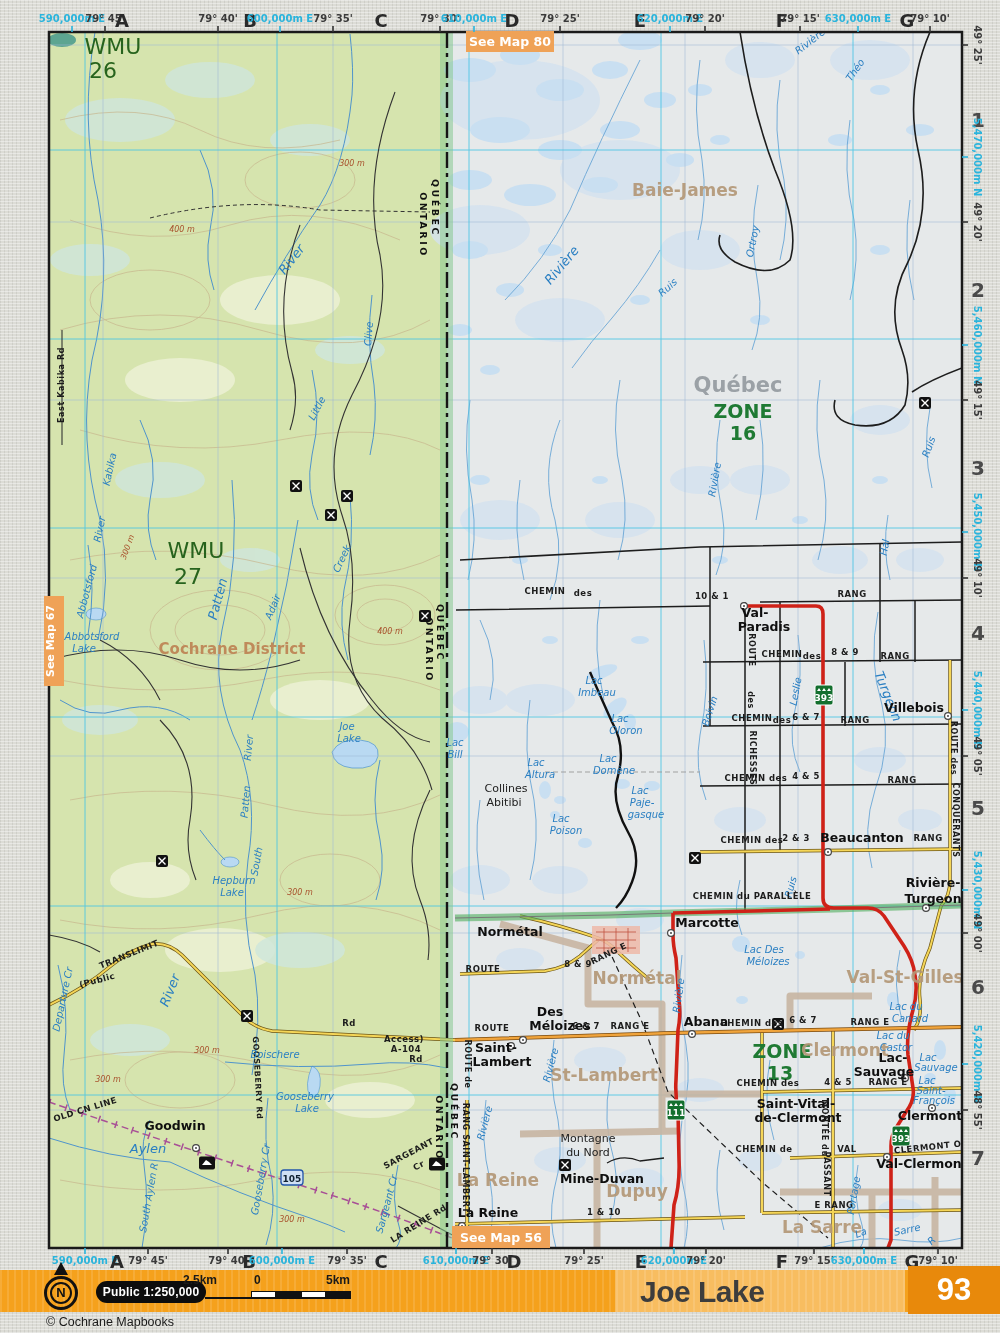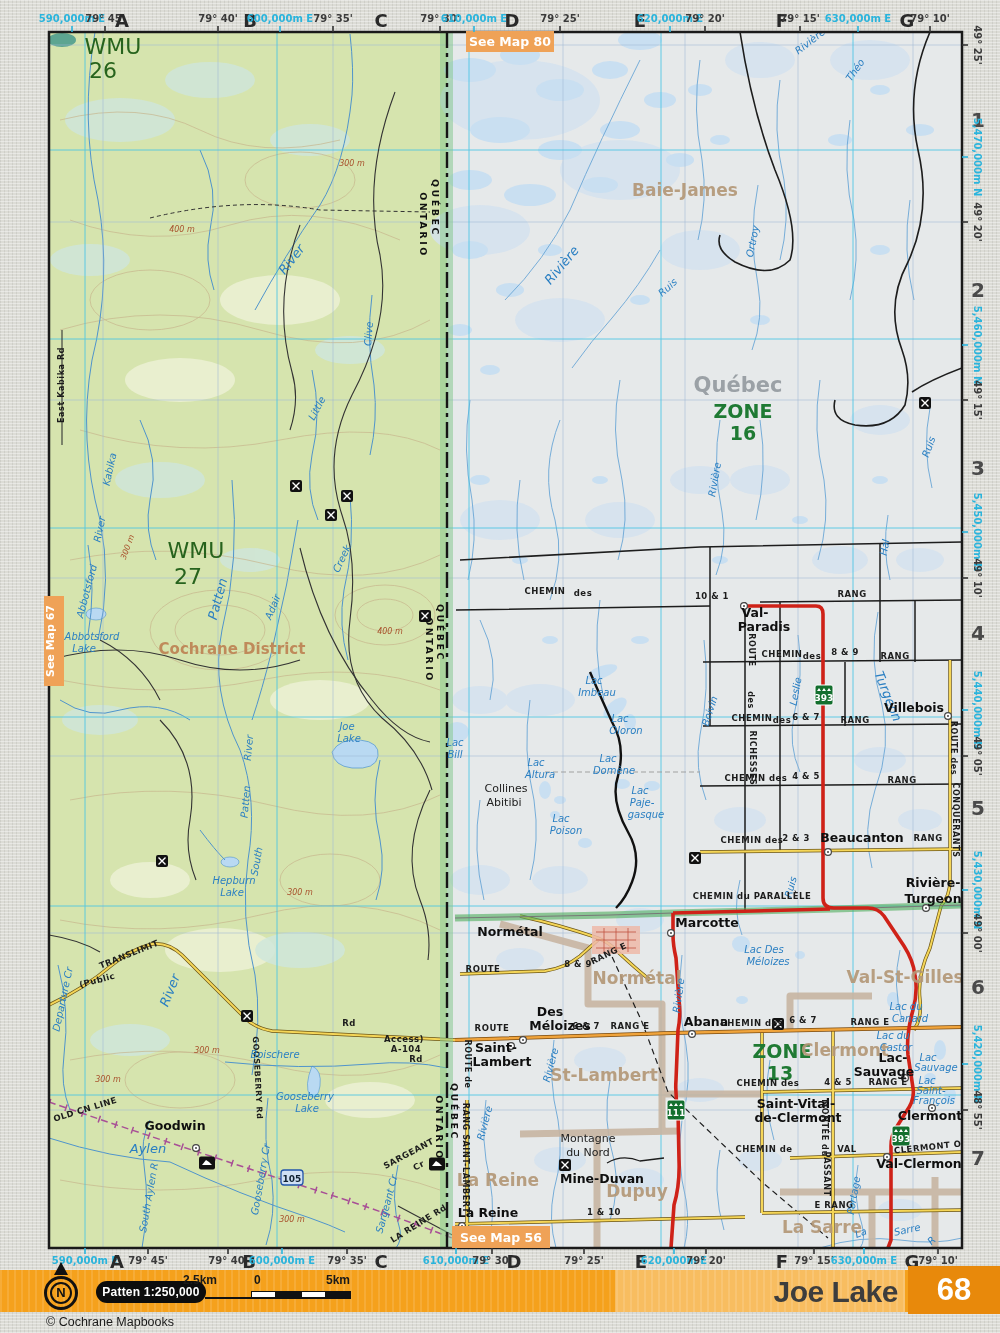--- a/index.html
+++ b/index.html
@@ -32,21 +32,21 @@
   .seemap{fill:#fff;font-size:12.5px;font-weight:bold}
   .shieldtxt{fill:#fff;font-size:9px;font-weight:bold;text-anchor:middle;font-family:"DejaVu Sans",sans-serif}
   .shieldtxt2{fill:#123;font-size:9px;font-weight:bold;text-anchor:middle;font-family:"DejaVu Sans",sans-serif}
   
   .band{position:absolute;left:0;top:1270px;width:1000px;height:42px;background:#f5a11c;
     background-image:repeating-linear-gradient(90deg, rgba(255,255,255,.12) 0 2px, transparent 2px 7px);}
   .band-wash{position:absolute;left:615px;top:1270px;width:290px;height:42px;background:rgba(255,255,255,.30)}
   .pagebox{position:absolute;left:908px;top:1266px;width:92px;height:48px;background:#e8890b;
     color:#fff;font-weight:bold;font-size:31px;text-align:center;line-height:48px}
   .maptitle{position:absolute;left:640px;top:1272px;width:258px;height:40px;line-height:40px;
-    text-align:right;font-size:30px;font-weight:bold;color:#3d3d3d;letter-spacing:-.5px}
+    font-size:30px;font-weight:bold;color:#3d3d3d;letter-spacing:-.5px}
   .scalepill{position:absolute;left:96px;top:1281px;width:110px;height:22px;background:#0d0d0d;border-radius:12px;
     color:#fff;font-size:12px;font-weight:bold;text-align:center;line-height:22px;letter-spacing:.2px}
   .sb-label{position:absolute;top:1273px;font-size:12px;font-weight:bold;color:#1a1a1a}
   .sb-line{position:absolute;left:205px;top:1297px;width:146px;height:2px;background:#111}
   .sb-seg{position:absolute;top:1291px;width:25px;height:7px;border:1px solid #111;box-sizing:border-box}
   .compass-outer{position:absolute;left:44px;top:1276px;width:34px;height:34px;border:3px solid #111;border-radius:50%;box-sizing:border-box}
   .compass-inner{position:absolute;left:3px;top:3px;width:22px;height:22px;border:2px solid #111;border-radius:50%;box-sizing:border-box;
     text-align:center;line-height:18px;font-size:13px;font-weight:bold;color:#111}
   .compass-n{position:absolute;left:54px;top:1262px;width:0;height:0;border-left:7px solid transparent;border-right:7px solid transparent;border-bottom:13px solid #111}
   .copyright{position:absolute;left:46px;top:1315px;font-size:12.5px;color:#1a1a1a}
@@ -743,26 +743,26 @@
         <text x="978" y="1165" class="ml row">7</text>
       </g>
 </svg>
 
 <div class="band"></div>
 <div class="band-wash"></div>
 <div class="compass-n"></div>
 <div class="compass-outer">
   <div class="compass-inner">N</div>
 </div>
-<div class="scalepill">Patten 1:250,000</div>
+<div class="scalepill">Public 1:250,000</div>
 <span class="sb-label" style="left:183px">2.5km</span>
 <span class="sb-label" style="left:254px">0</span>
 <span class="sb-label" style="left:326px">5km</span>
 <div class="sb-line"></div>
 <div class="sb-seg" style="left:251px;background:#fff"></div>
 <div class="sb-seg" style="left:276px;background:#111"></div>
 <div class="sb-seg" style="left:301px;background:#fff"></div>
 <div class="sb-seg" style="left:326px;background:#111"></div>
 <div class="maptitle">Joe Lake</div>
-<div class="pagebox">68</div>
+<div class="pagebox">93</div>
 <div class="copyright">© Cochrane Mapbooks</div>
 
 </div>
 
 </body></html>

